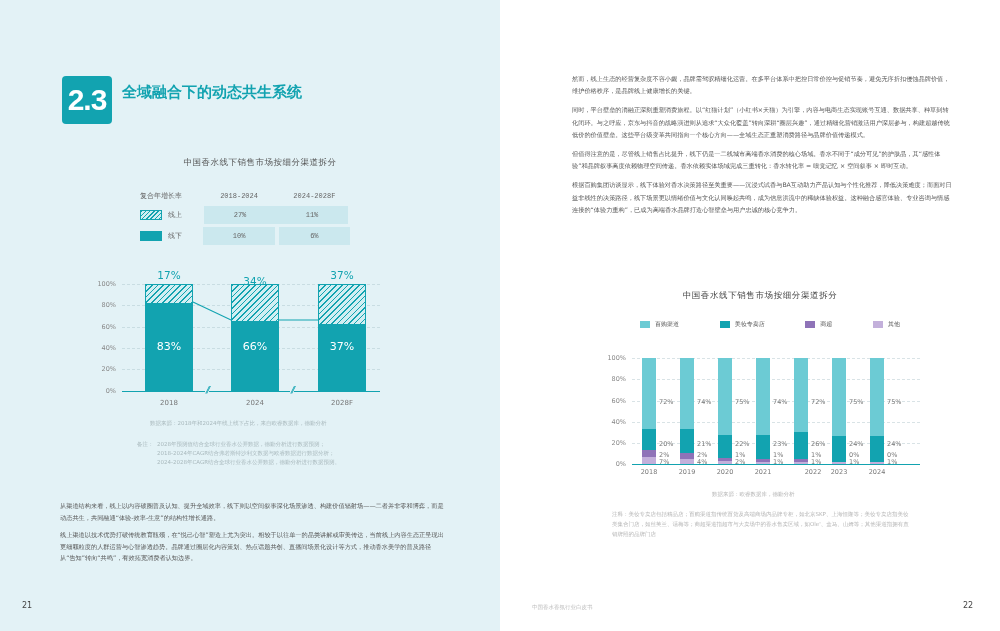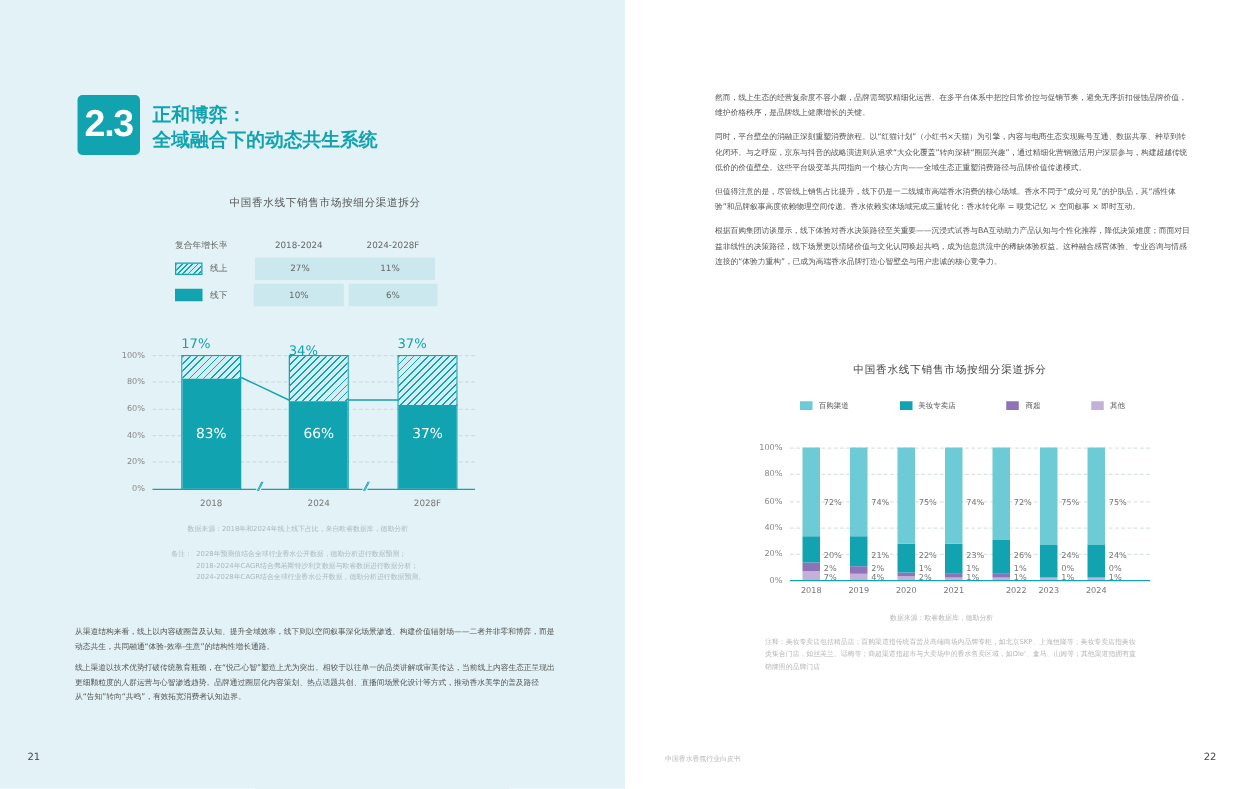--- a/index.html
+++ b/index.html
@@ -9,36 +9,36 @@
   .page-right { position: absolute; left: 500px; top: 0; width: 500px; height: 631px; background: #ffffff; }
 
   .sec-badge { position: absolute; left: 62px; top: 76px; width: 50px; height: 48px; background: #12a3b0; border-radius: 4px; color: #fff; font-size: 30px; font-weight: bold; line-height: 48px; text-align: center; letter-spacing: -1px; font-family: "Liberation Sans", sans-serif; }
   .sec-title { position: absolute; left: 122px; top: 82px; color: #12a3b0; font-size: 15px; font-weight: bold; line-height: 20px; }
 
   .chart1-title { position: absolute; left: 160px; top: 157px; width: 200px; text-align: center; font-size: 8.5px; color: #555; letter-spacing: 0.5px; }
   .cagr-table { position: absolute; left: 140px; top: 190px; width: 210px; font-size: 7px; color: #666; }
   .cagr-row { display: flex; align-items: center; height: 18px; margin-bottom: 3px; }
   .cagr-head { height: 12px; margin-bottom: 4px; }
   .cagr-label { width: 64px; display: flex; align-items: center; gap: 6px; }
-  .cagr-cell { width: 72px; text-align: center; height: 18px; line-height: 18px; }
+  .cagr-cell { width: 72px; text-align: center; height: 18px; line-height: 18px; font-family: Liberation Mono, monospace; }
   .cagr-row.data .cagr-cell { background: #cbe8ee; }
   .cagr-row.data .cagr-cell + .cagr-cell { margin-left: 0; }
   .swatch { display: inline-block; width: 22px; height: 10px; }
   .swatch.hatch { border: 1px solid #12a3b0; background: repeating-linear-gradient(135deg, #12a3b0 0 1px, #cfeef2 1px 3px); }
   .swatch.solid { background: #12a3b0; }
 
   .chart1 { position: absolute; left: 90px; top: 265px; width: 290px; height: 150px; }
   .chart1 .ytick { position: absolute; left: 0; width: 26px; text-align: right; font-size: 6.5px; color: #888; }
   .chart1 .grid { position: absolute; left: 32px; right: 0; border-top: 1px dashed #c9dde2; }
   .chart1 .axis { position: absolute; left: 32px; right: 0; border-top: 1.5px solid #12a3b0; }
   .c1bar { position: absolute; width: 48px; border: 1.5px solid #12a3b0; }
   .c1bar .top { position: absolute; left: 0; right: 0; top: 0; background: repeating-linear-gradient(135deg, #12a3b0 0 1px, #d2eef2 1px 4px); }
   .c1bar .bot { position: absolute; left: 0; right: 0; bottom: 0; background: #12a3b0; }
   .c1bar .inlabel { position: absolute; left: 0; right: 0; text-align: center; color: #fff; font-size: 11px; }
-  .c1toplabel { position: absolute; width: 48px; color: #12a3b0; font-size: 10.5px; }
+  .c1toplabel { position: absolute; width: 48px; text-align: center; color: #12a3b0; font-size: 10.5px; }
   .c1xlabel { position: absolute; width: 48px; text-align: center; color: #777; font-size: 7px; }
   .breakmark { position: absolute; font-size: 9px; color: #12a3b0; font-style: italic; letter-spacing: -2px; background: #e3f2f6; padding: 0 1px; }
 
   .c1-source { position: absolute; left: 150px; top: 420px; font-size: 5.5px; color: #a9b9bd; }
   .c1-notes { position: absolute; left: 137px; top: 440px; font-size: 5.5px; color: #a9b9bd; line-height: 9px; }
   .c1-notes .lbl { position: absolute; left: 0; top: 0; }
   .c1-notes .lines { margin-left: 20px; }
 
   .left-text { position: absolute; left: 60px; top: 500px; width: 386px; font-size: 6.2px; color: #555; line-height: 11.5px; }
   .left-text p { margin-bottom: 6px; }
@@ -68,21 +68,20 @@
   .footer-right { position: absolute; left: 532px; top: 604px; font-size: 5.5px; color: #bbb; }
 </style>
 </head>
 <body>
 
 <div class="page-left"></div>
 <div class="page-right"></div>
 
 <div class="sec-badge">2.3</div>
 <div class="sec-title">
-  <div>正和博弈：</div>
   <div>全域融合下的动态共生系统</div>
 </div>
 
 <div class="chart1-title">中国香水线下销售市场按细分渠道拆分</div>
 
 <div class="cagr-table">
   <div class="cagr-row cagr-head">
     <div class="cagr-label">复合年增长率</div>
     <div class="cagr-cell" style="height:12px;line-height:12px">2018-2024</div>
     <div class="cagr-cell" style="height:12px;line-height:12px;margin-left:4px">2024-2028F</div>

